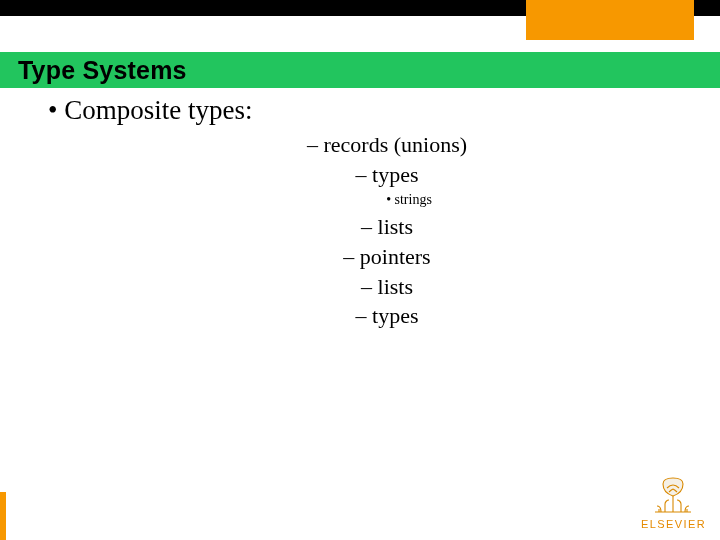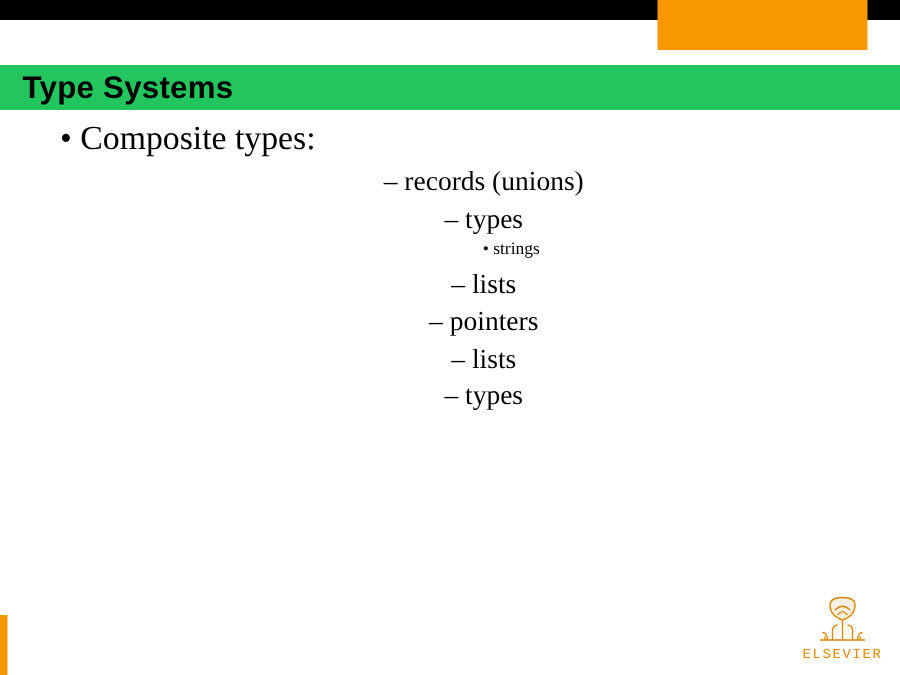--- a/index.html
+++ b/index.html
@@ -88,21 +88,21 @@
     position: absolute;
     right: 14px;
     bottom: 10px;
     text-align: center;
   }
   .logo-svg {
     display: block;
     margin: 0 auto;
   }
   .logo-text {
-    font-family: Liberation Mono, monospace;
+    font-family: Liberation Sans, sans-serif;
     font-size: 11px;
     letter-spacing: 1.4px;
     color: #e58a00;
     margin-top: 2px;
   }
   .left-accent {
     position: absolute;
     left: 0;
     bottom: 0;
     width: 6px;

